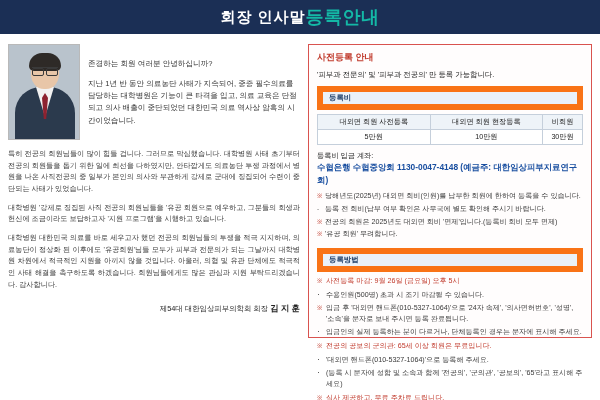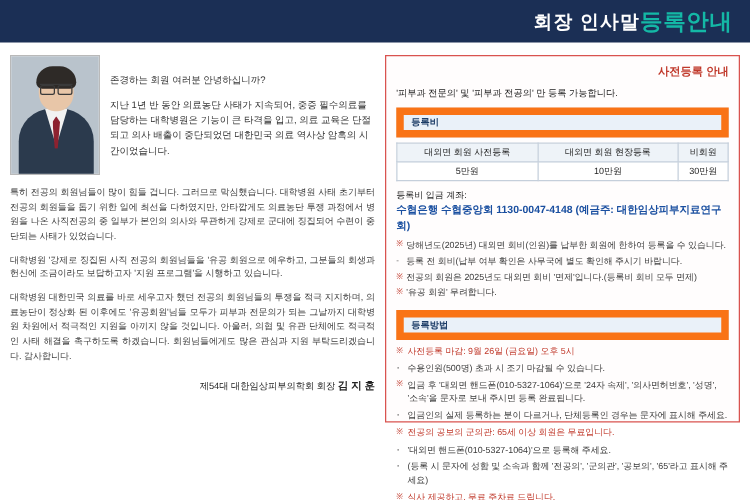--- a/index.html
+++ b/index.html
@@ -16,21 +16,21 @@
     overflow: hidden;
   }
   
   .header {
     position: absolute;
     left: 0; top: 0;
     width: 600px; height: 34px;
     background: #1b2f55;
     display: flex;
     align-items: center;
-    justify-content: flex-end;
+    justify-content: center;
     padding: 0 14px;
   }
   .header-title {
     color: #ffffff;
     font-size: 15px;
     font-weight: bold;
     letter-spacing: 1px;
   }
   .header-right {
     color: #14b8a6;
@@ -152,21 +152,20 @@
     background: #fffdfd;
     padding: 6px 8px 8px 8px;
     display: flex;
     flex-direction: column;
   }
   .reg-title {
     color: #c0392b;
     font-size: 9px;
     font-weight: bold;
     margin-bottom: 5px;
-    text-align: right;
   }
   .reg-lead {
     font-size: 7.4px;
     color: #222;
     margin-bottom: 6px;
     line-height: 1.5;
   }
   .sect-label {
     display: inline-block;
     border: 6px solid #f97316;

